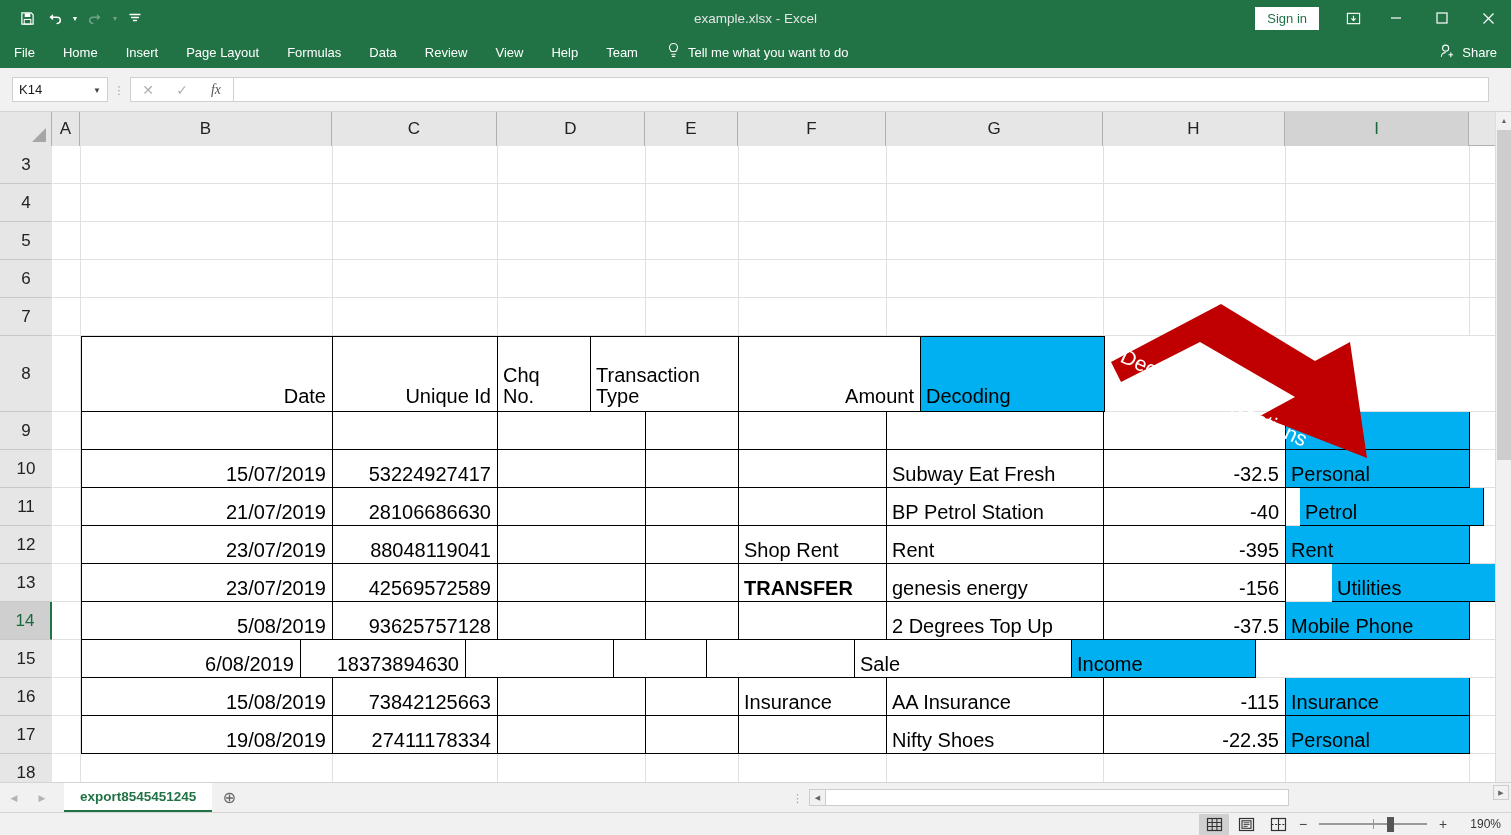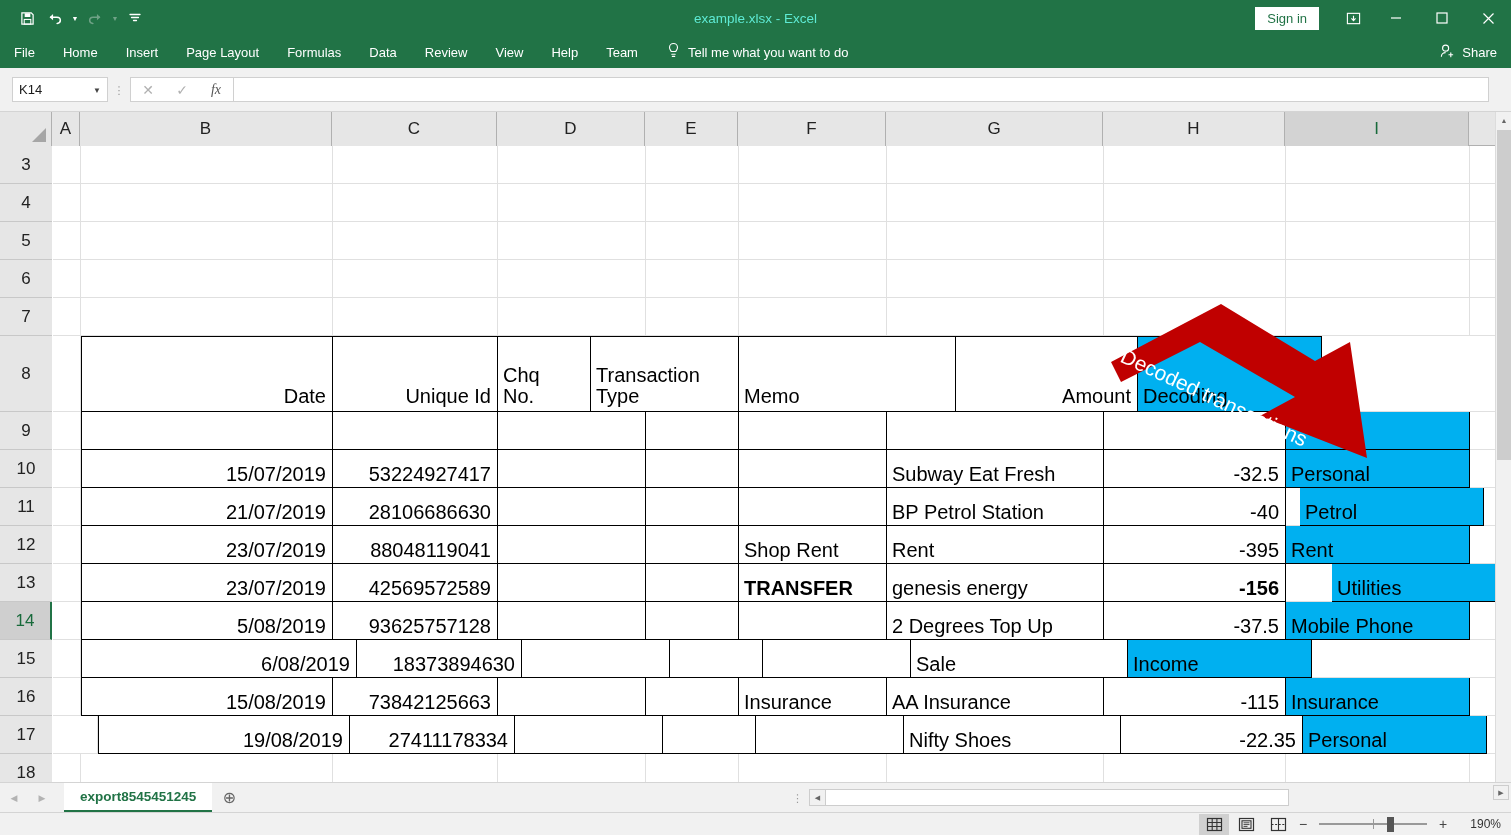--- a/index.html
+++ b/index.html
@@ -24,21 +24,21 @@
   }
   .qat-caret {
     width: 10px; height: 26px; display: flex;
     align-items: center; justify-content: center;
     font-size: 7px; color: #ffffff;
   }
   .qat-caret.dim { color: #6fa286; }
   #window-title {
     position: absolute; left: 0; width: 1511px;
     text-align: center;
-    color: #5eead4; font-size: 13.5px;
+    color: #e5e5e5; font-size: 13.5px;
     pointer-events: none;
   }
   #titlebar-right {
     position: absolute; right: 0; top: 0;
     height: 36px; display: flex; align-items: center;
   }
   #signin-btn {
     background: #ffffff; color: #217346;
     font-size: 13px; padding: 3px 12px;
     margin-right: 14px; border: none;
@@ -519,23 +519,20 @@
           <span class="txt">Unique Id</span>
         </div>
         <div class="gc tbl tbltop hdrtall" style="width: 93px; height: 76px;">
           <span class="txt">Chq
 No.</span>
         </div>
         <div class="gc tbl tbltop hdrtall" style="width: 148px; height: 76px;">
           <span class="txt">Transaction
 Type</span>
         </div>
-        <div class="gc tbl tbltop hdrtall" style="width: 217px; height: 76px;">
-          <span class="txt">Memo</span>
-        </div>
         <div class="gc tbl tbltop hdrtall num" style="width: 182px; height: 76px;">
           <span class="txt">Amount</span>
         </div>
         <div class="gc tbl tbltop cyan hdrtall" style="width: 184px; height: 76px;">
           <span class="txt">Decoding</span>
         </div>
       </div>
       <div class="gridrow" style="height: 38px;">
         <div class="gc" style="width: 28px; height: 38px;"></div>
         <div class="gc tbl tblleft num" style="width: 252px; height: 38px;"></div>
@@ -621,21 +618,21 @@
           <span class="txt">42569572589</span>
         </div>
         <div class="gc tbl" style="width: 148px; height: 38px;"></div>
         <div class="gc tbl" style="width: 93px; height: 38px;"></div>
         <div class="gc tbl" style="width: 148px; height: 38px; font-weight: bold;">
           <span class="txt">TRANSFER</span>
         </div>
         <div class="gc tbl" style="width: 217px; height: 38px;">
           <span class="txt">genesis energy</span>
         </div>
-        <div class="gc tbl num" style="width: 182px; height: 38px; font-weight: bold;">
+        <div class="gc tbl num" style="width: 182px; height: 38px;">
           <span class="txt">-156</span>
         </div>
         <div class="gc tbl cyan" style="width: 184px; height: 38px; margin-left: 46px;">
           <span class="txt">Utilities</span>
         </div>
       </div>
       <div class="gridrow" style="height: 38px;">
         <div class="gc" style="width: 28px; height: 38px;"></div>
         <div class="gc tbl tblleft num" style="width: 252px; height: 38px;">
           <span class="txt">5/08/2019</span>
@@ -651,21 +648,21 @@
         </div>
         <div class="gc tbl num" style="width: 182px; height: 38px;">
           <span class="txt">-37.5</span>
         </div>
         <div class="gc tbl cyan" style="width: 184px; height: 38px;">
           <span class="txt">Mobile Phone</span>
         </div>
       </div>
       <div class="gridrow" style="height: 38px;">
         <div class="gc" style="width: 28px; height: 38px;"></div>
-        <div class="gc tbl tblleft num" style="width: 276px; height: 38px;">
+        <div class="gc tbl tblleft num" style="width: 220px; height: 38px;">
           <span class="txt">6/08/2019</span>
         </div>
         <div class="gc tbl num" style="width: 165px; height: 38px;">
           <span class="txt">18373894630</span>
         </div>
         <div class="gc tbl" style="width: 148px; height: 38px;"></div>
         <div class="gc tbl" style="width: 93px; height: 38px;"></div>
         <div class="gc tbl" style="width: 148px; height: 38px;"></div>
         <div class="gc tbl" style="width: 217px; height: 38px;">
           <span class="txt">Sale</span>
@@ -690,21 +687,21 @@
         <div class="gc tbl" style="width: 217px; height: 38px;">
           <span class="txt">AA Insurance</span>
         </div>
         <div class="gc tbl num" style="width: 182px; height: 38px;">
           <span class="txt">-115</span>
         </div>
         <div class="gc tbl cyan" style="width: 184px; height: 38px;">
           <span class="txt">Insurance</span>
         </div>
       </div>
-      <div class="gridrow" style="height: 38px; padding-left: 17px;">
+      <div class="gridrow" style="height: 38px;">
         <div class="gc" style="width: 28px; height: 38px;"></div>
         <div class="gc tbl tblleft num" style="width: 252px; height: 38px; border-bottom: 1px solid rgb(0, 0, 0);">
           <span class="txt">19/08/2019</span>
         </div>
         <div class="gc tbl num" style="width: 165px; height: 38px; border-bottom: 1px solid rgb(0, 0, 0);">
           <span class="txt">27411178334</span>
         </div>
         <div class="gc tbl" style="width: 148px; height: 38px; border-bottom: 1px solid rgb(0, 0, 0);"></div>
         <div class="gc tbl" style="width: 93px; height: 38px; border-bottom: 1px solid rgb(0, 0, 0);"></div>
         <div class="gc tbl" style="width: 148px; height: 38px; border-bottom: 1px solid rgb(0, 0, 0);"></div>

